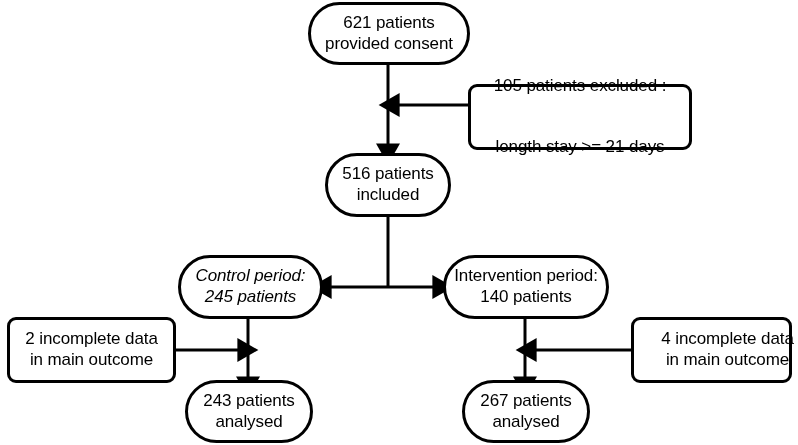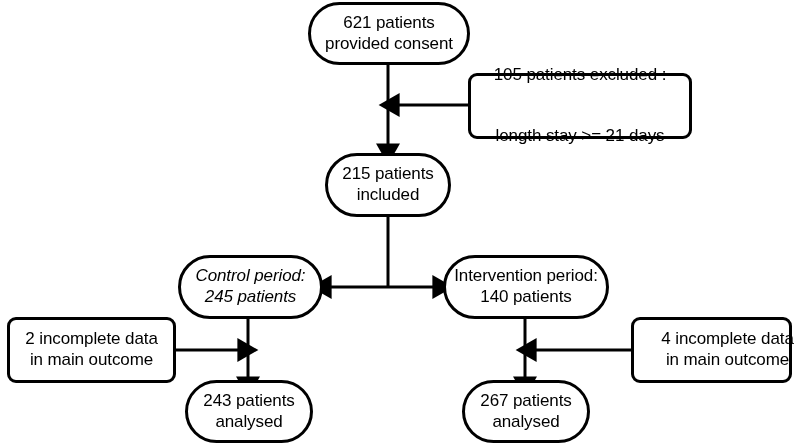--- a/index.html
+++ b/index.html
@@ -90,27 +90,27 @@
     <g>
       <line x1="632" y1="350" x2="533" y2="350" stroke="#000000" stroke-width="3" marker-end="url(#arrow-down)"></line>
     </g>
   </svg>
 
   <div class="node node-stadium" style="left:308px; top:2px; width:162px; height:63px;">
     <span class="line">621 patients</span>
     <span class="line">provided consent</span>
   </div>
 
-  <div class="node node-rect" style="left:468px; top:73px; width:224px; height:66px;gap:40px;">
+  <div class="node node-rect" style="left:468px; top:84px; width:224px; height:66px;gap:40px;">
     <span class="line">105 patients excluded :</span>
     <span class="line">length stay &gt;= 21 days</span>
   </div>
 
   <div class="node node-stadium" style="left:325px; top:153px; width:126px; height:64px;">
-    <span class="line">215 patients</span>
+    <span class="line">516 patients</span>
     <span class="line">included</span>
   </div>
 
   <div class="node node-stadium" style="left:178px; top:255px; width:145px; height:64px;font-style:italic;">
     <span class="line">Control period:</span>
     <span class="line">245 patients</span>
   </div>
 
   <div class="node node-stadium" style="left:443px; top:255px; width:166px; height:64px;">
     <span class="line">Intervention period:</span>

